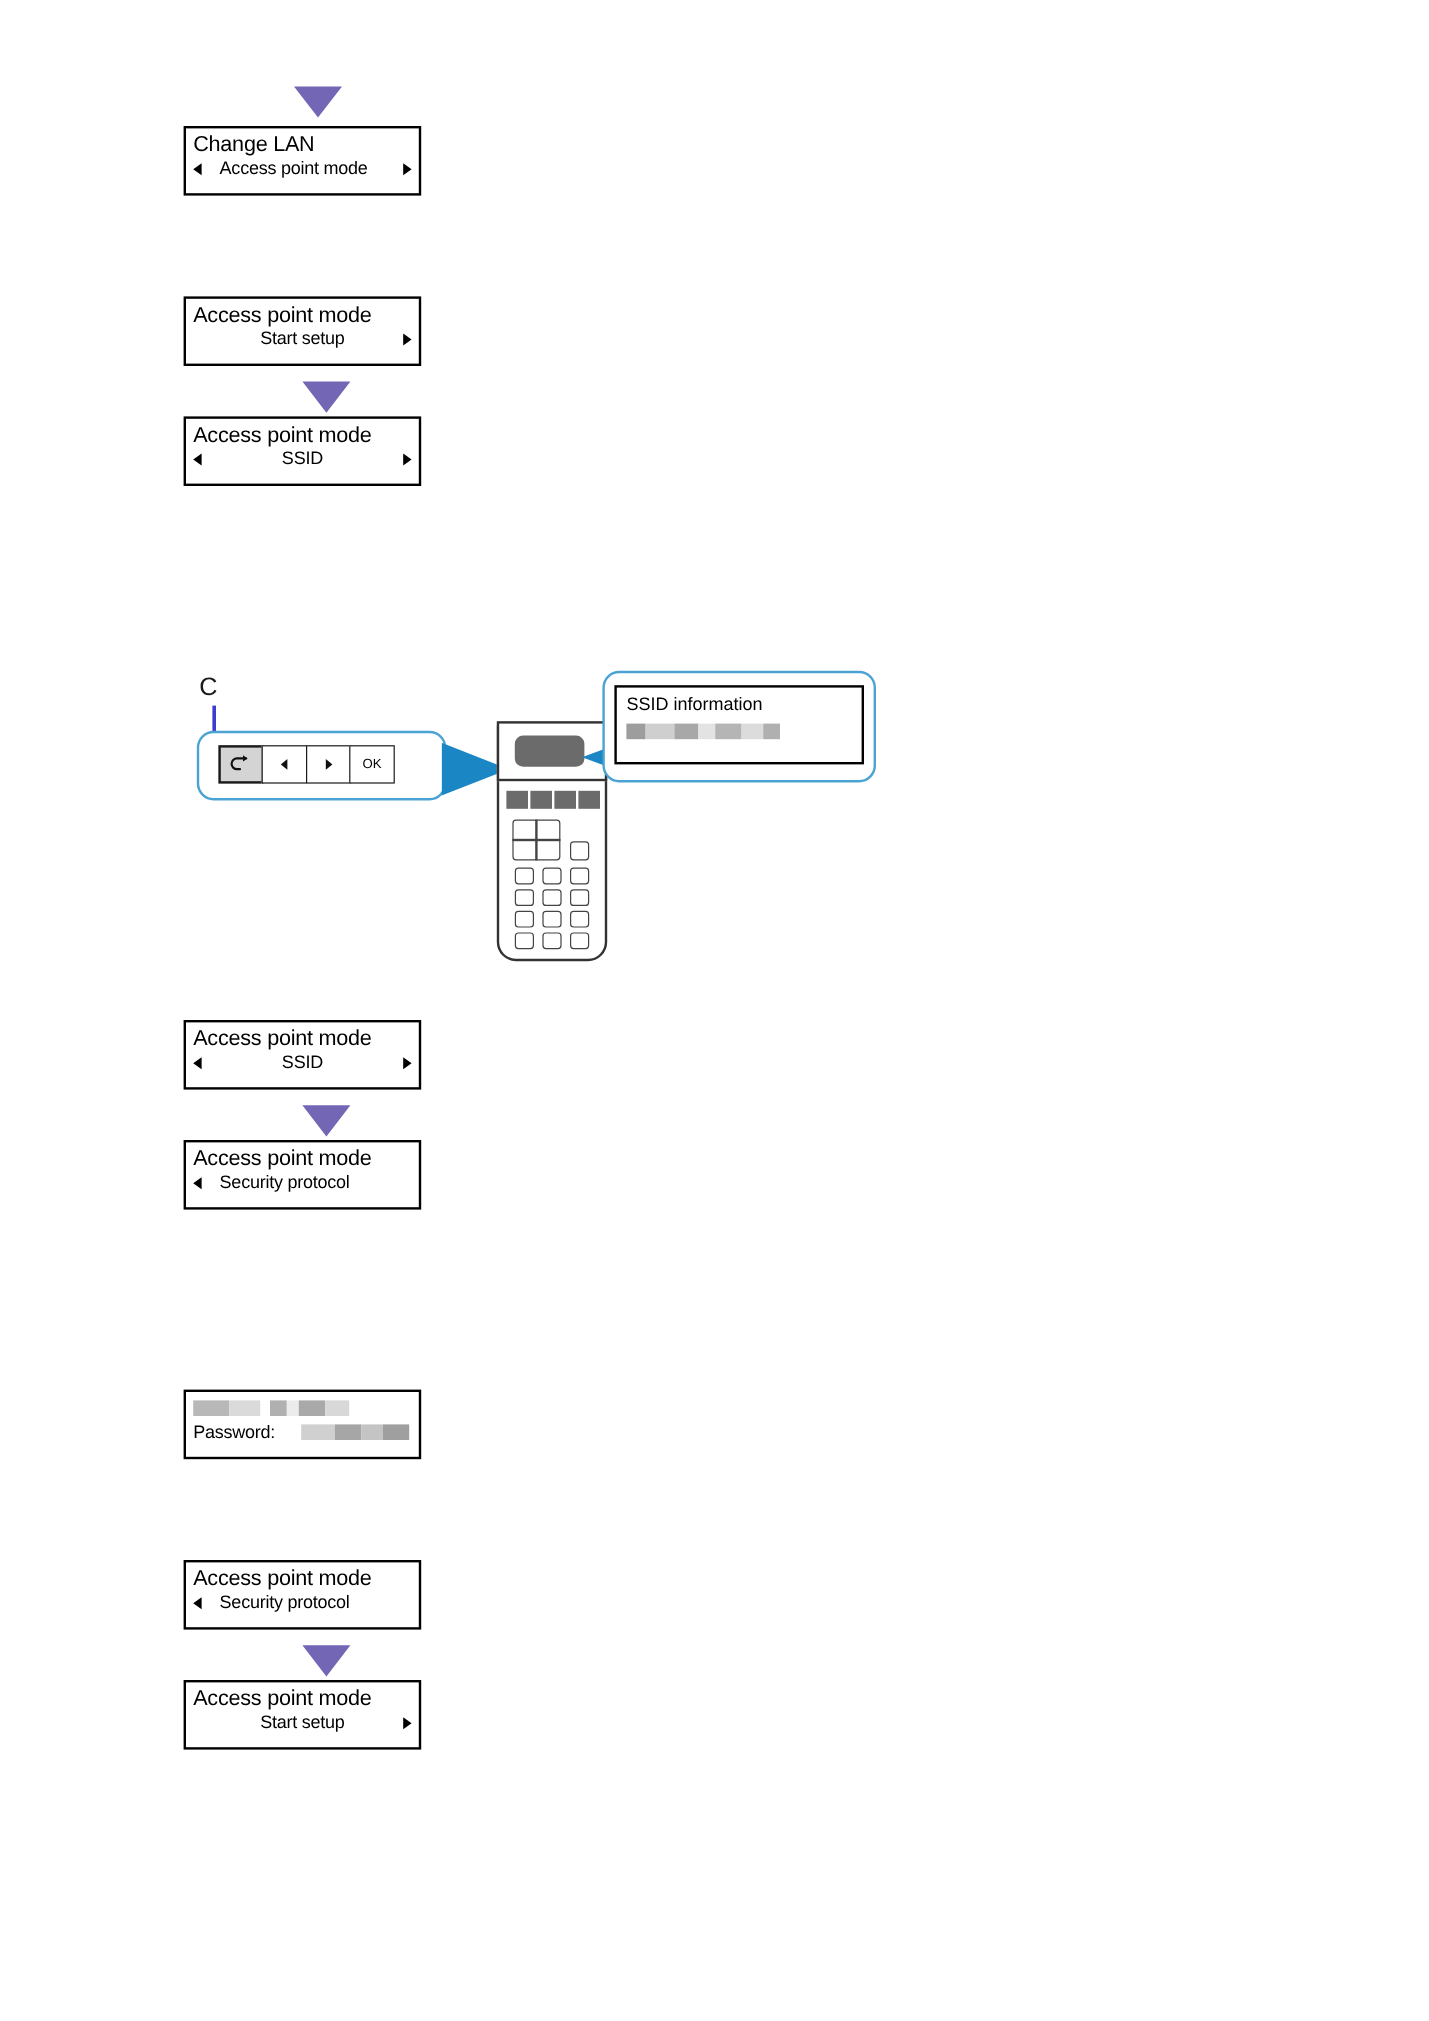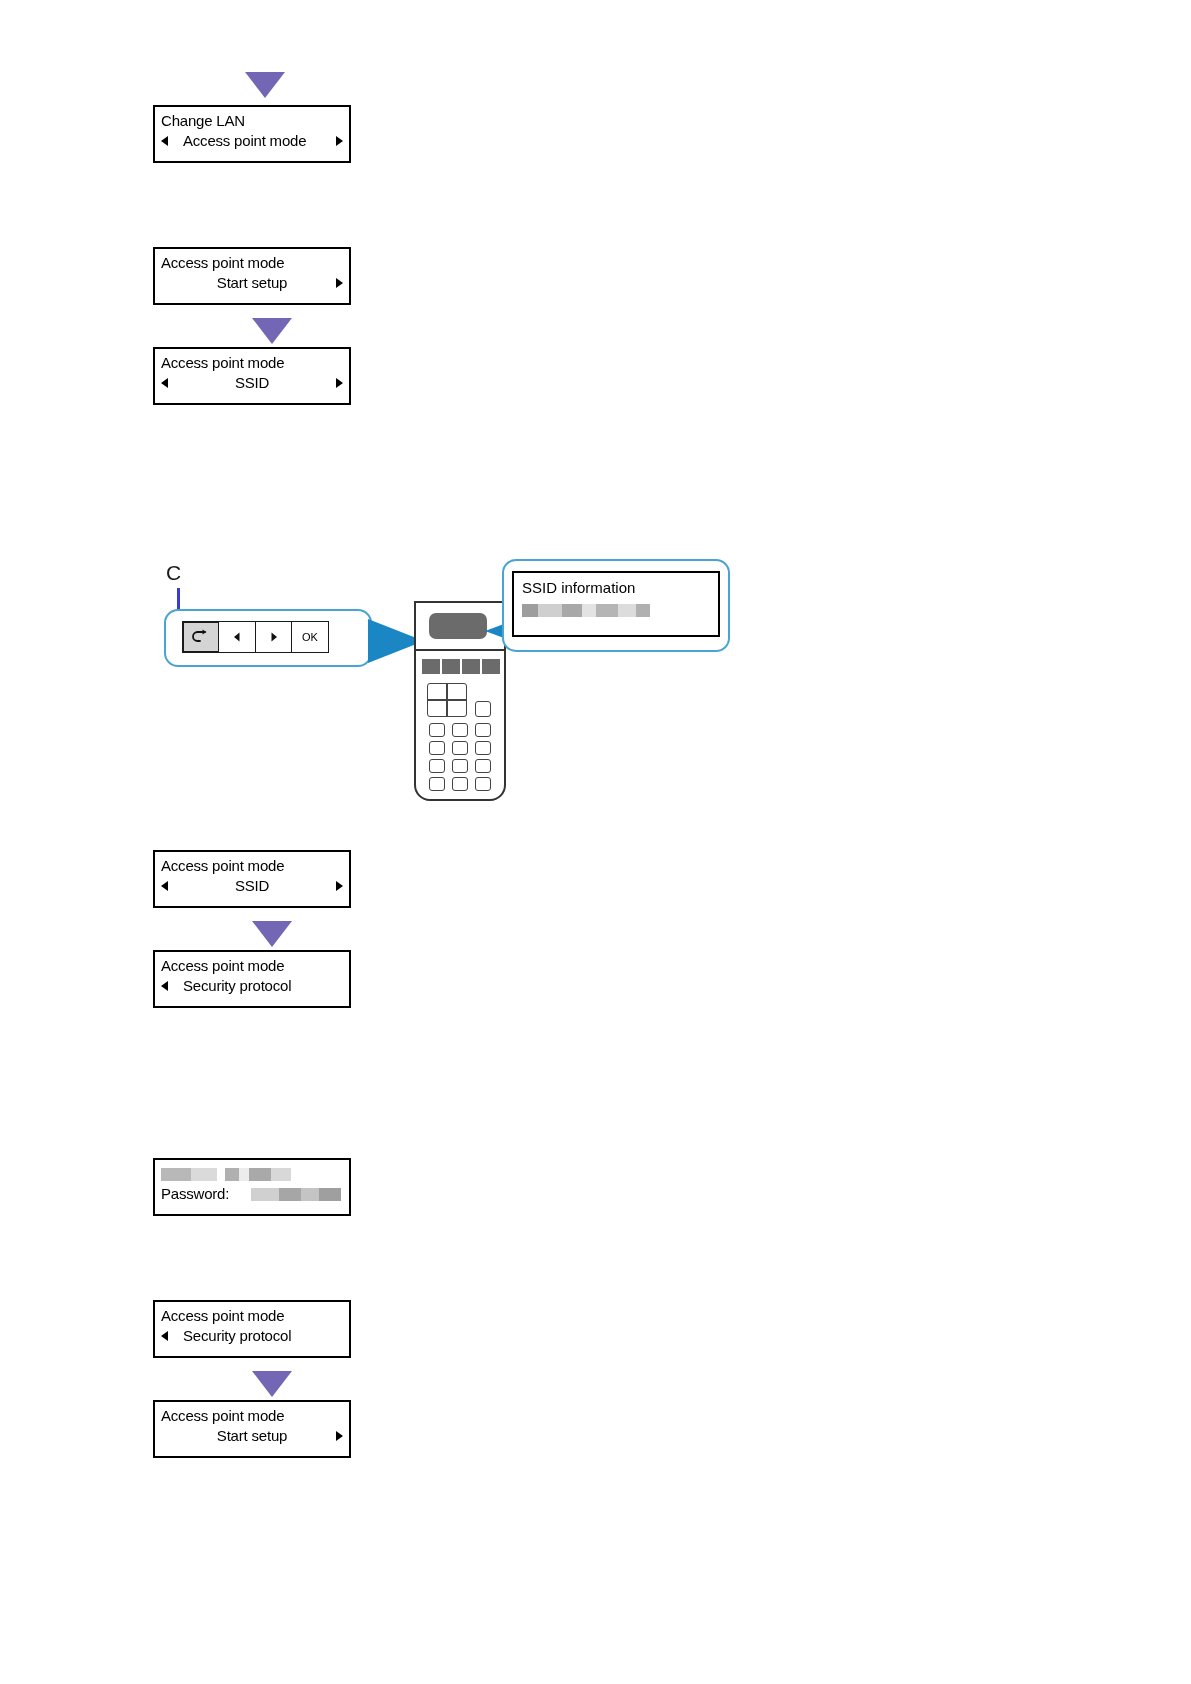--- a/index.html
+++ b/index.html
@@ -19,21 +19,21 @@
   .lcd {
     position: absolute;
     box-sizing: border-box;
     border: 2px solid #000000;
     background: #ffffff;
     width: 198px;
     height: 58px;
     padding: 4px 6px 0 6px;
   }
   .lcd-line1 {
-    font-size: 15px;
+    font-size: 18px;
     line-height: 19px;
     color: #000000;
     white-space: nowrap;
     letter-spacing: -0.2px;
   }
   .lcd-line2 {
     position: relative;
     font-size: 15px;
     line-height: 21px;
     color: #000000;

